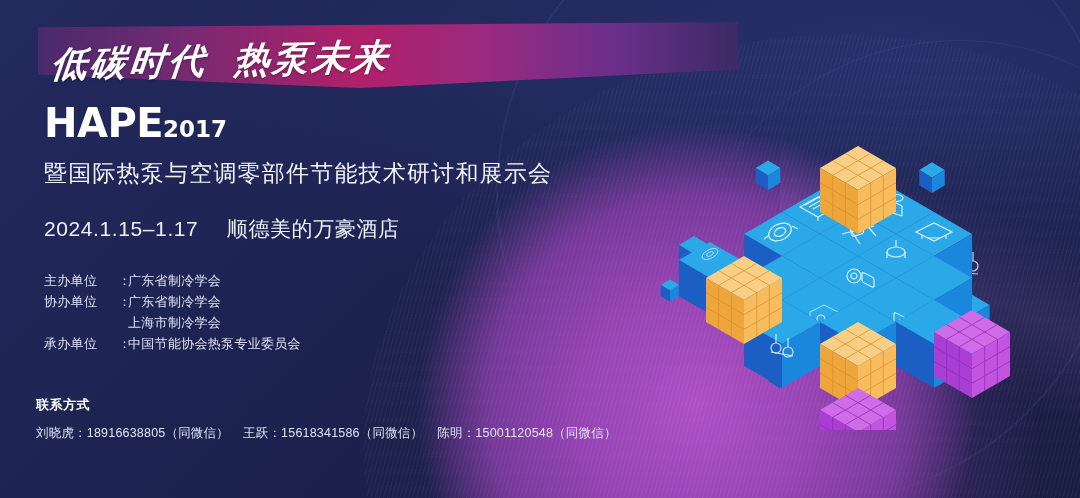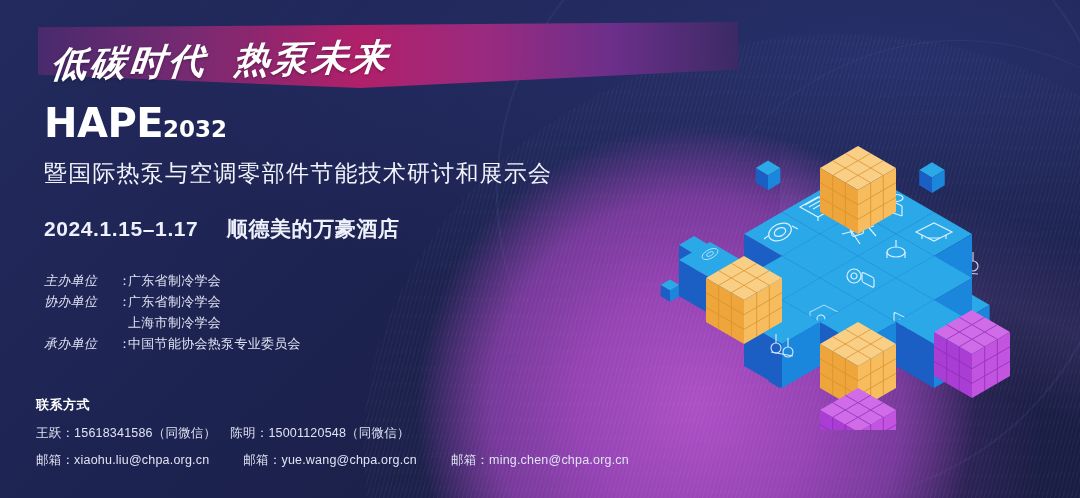--- a/index.html
+++ b/index.html
@@ -80,29 +80,29 @@
     font-family:"DejaVu Sans","Liberation Sans",sans-serif;
   }
   .title-cn{
     color:#fff;font-size:33px;font-weight:800;letter-spacing:1px;line-height:1;
     padding-bottom:5px;white-space:nowrap;
   }
   .subtitle-cn{
     margin-top:14px;color:#f2f4fc;font-size:23px;font-weight:400;letter-spacing:1.2px;white-space:nowrap;
   }
   .datevenue{
-    margin-top:26px;color:#eef1fb;font-size:21px;font-weight:700;letter-spacing:.6px;white-space:nowrap;
+    margin-top:26px;color:#eef1fb;font-size:21px;font-weight:400;letter-spacing:.6px;white-space:nowrap;
   }
   .datevenue .venue{margin-left:22px;}
 
   .orgs{margin-top:27px;}
   .org-line{
     display:flex;color:#dfe3f3;font-size:13px;line-height:21px;letter-spacing:.3px;white-space:nowrap;
   }
-  .org-label{width:74px;flex:0 0 74px;font-style:italic;}
+  .org-label{width:74px;flex:0 0 74px;}
   .org-colon{width:10px;flex:0 0 10px;}
   .org-value{flex:0 0 auto;}
 
   .contact{position:absolute;left:36px;top:396px;width:700px;}
   .contact-title{color:#ffffff;font-size:13px;font-weight:700;letter-spacing:.5px;}
   .contact-row{margin-top:11px;display:flex;color:#dfe3f3;font-size:12.5px;letter-spacing:.2px;white-space:nowrap;}
   .contact-row .cell{margin-right:14px;}
   .contact-row.emails{margin-top:10px;}
   .contact-row.emails .cell{margin-right:34px;}
 
@@ -126,21 +126,21 @@
     <div class="ribbon"></div>
     <div class="ribbon-text">
       <span>低碳时代</span>
       <span>热泵未来</span>
     </div>
   </div>
 
   <div class="content">
     <div class="title-row">
       <div class="hape-lock">
-        <div class="hape"><span>HAPE</span><span class="yr">2032</span></div>
+        <div class="hape"><span>HAPE</span><span class="yr">2017</span></div>
       </div>
     </div>
 
     <div class="subtitle-cn">暨国际热泵与空调零部件节能技术研讨和展示会</div>
 
     <div class="datevenue">
       <span>2024.1.15–1.17</span>
       <span class="venue">顺德美的万豪酒店</span>
     </div>
 
@@ -164,27 +164,23 @@
         <span class="org-label">承办单位</span>
         <span class="org-colon">：</span>
         <span class="org-value">中国节能协会热泵专业委员会</span>
       </div>
     </div>
   </div>
 
   <div class="contact">
     <div class="contact-title">联系方式</div>
     <div class="contact-row phones">
+      <span class="cell">刘晓虎：18916638805（同微信）</span>
       <span class="cell">王跃：15618341586（同微信）</span>
       <span class="cell">陈明：15001120548（同微信）</span>
-    </div>
-    <div class="contact-row emails">
-      <span class="cell">邮箱：xiaohu.liu@chpa.org.cn</span>
-      <span class="cell">邮箱：yue.wang@chpa.org.cn</span>
-      <span class="cell">邮箱：ming.chen@chpa.org.cn</span>
     </div>
   </div>
 
   <div class="art">
     <svg width="400" height="310" viewBox="0 0 400 310" xmlns="http://www.w3.org/2000/svg">
       <defs>
         <g id="cb">
           <polygon points="0,-22 38,0 0,22 -38,0" fill="#2aa8e8"></polygon>
           <polygon points="-38,0 0,22 0,66 -38,44" fill="#1c5fc4"></polygon>
           <polygon points="38,0 0,22 0,66 38,44" fill="#1a86dc"></polygon>

